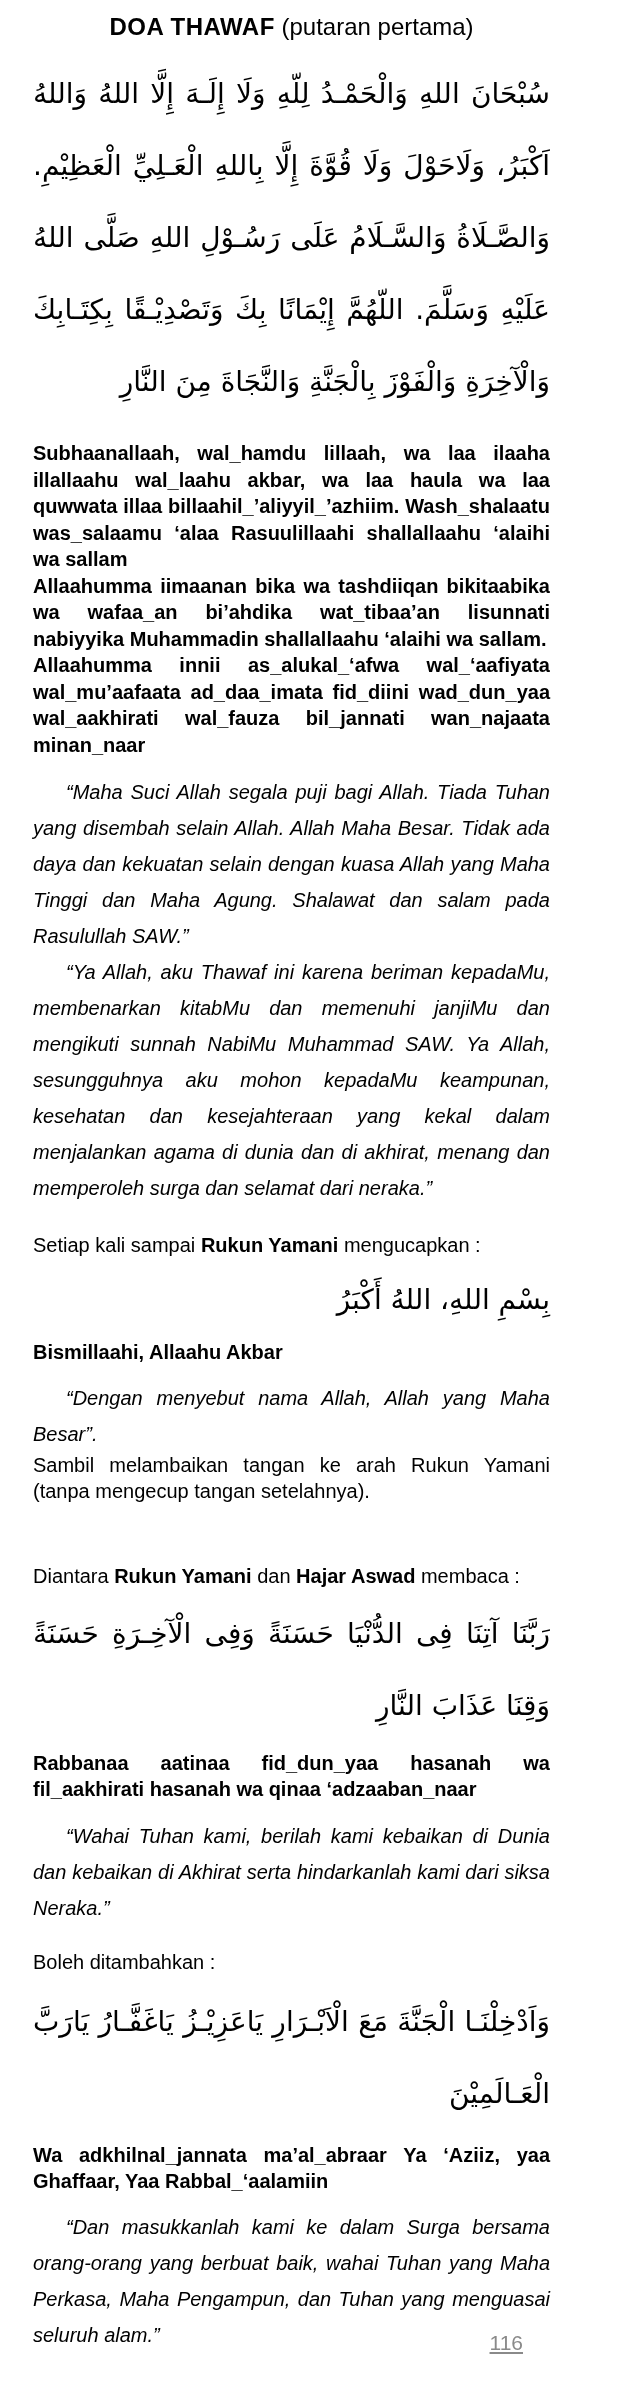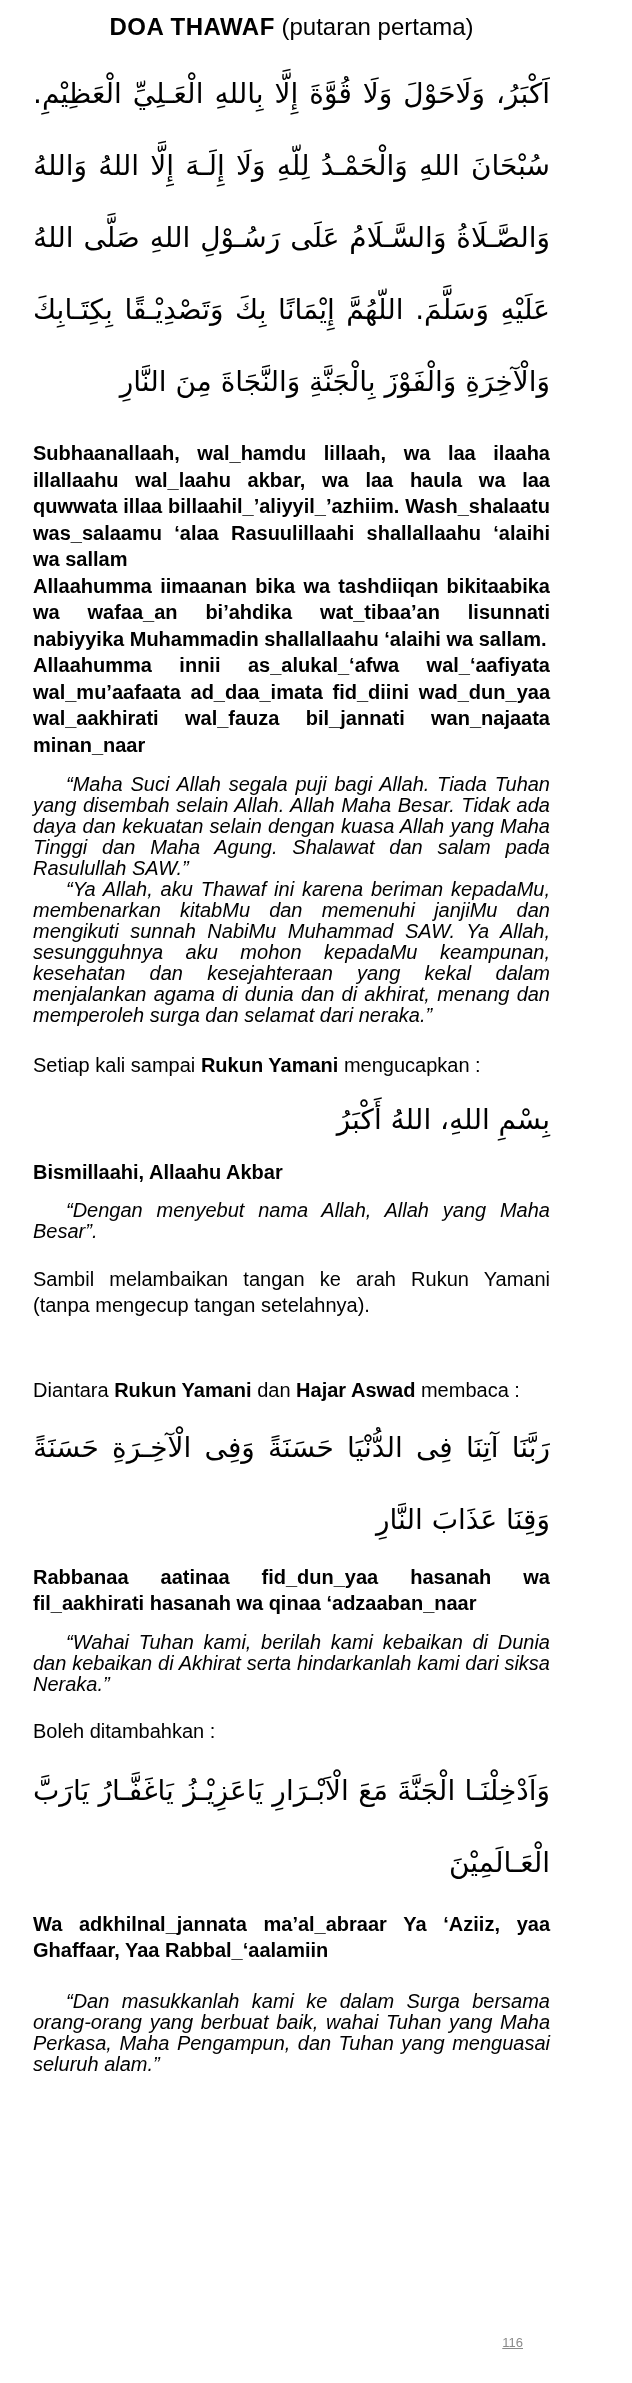--- a/index.html
+++ b/index.html
@@ -26,70 +26,70 @@
   .ar-line.stretch { text-align:justify; text-align-last:justify; }
   .ar-line.right  { text-align:right; }
 
   .s-arabic-main    { margin-top:16px; }
   .s-translit-main  { margin-top:22px; }
   .s-trans-main     { margin-top:16px; }
   .s-lead1          { margin-top:26px; }
   .s-ar-bismillah   { margin-top:12px; font-size:28px; line-height:58px; text-align:right; }
   .s-translit-solo  { margin-top:10px; }
   .s-trans-dengan   { margin-top:14px; }
-  .s-note           { margin-top:24px; }
+  .s-note           { }
   .s-lead2          { margin-top:58px; }
   .s-ar-between     { margin-top:8px; }
   .s-translit-btwn  { margin-top:8px; }
   .s-trans-btwn     { margin-top:15px; }
   .s-lead3          { margin-top:23px; }
   .s-ar-add         { margin-top:10px; }
   .s-translit-add   { margin-top:12px; }
-  .s-trans-add      { margin-top:27px; }
+  .s-trans-add      { margin-top:14px; }
 
   p { margin:0; }
   .translit {
     font-weight:bold;
     font-size:20px; line-height:26.5px;
     text-align:justify;
   }
   .translit.solo { text-align:left; }
   .trans {
     font-style:italic;
-    font-size:20px; line-height:21px;
+    font-size:20px; line-height:36px;
     text-align:justify;
     text-indent:33px;
   }
   .bodytext {
     font-size:20px; line-height:26.5px;
     text-align:justify;
   }
   .lead { font-size:20px; line-height:27px; }
   .lead b { font-weight:bold; }
 
   .pagenum {
     position:absolute;
     top:2334px; right:57px;
-    font-size:13px; line-height:17px;
+    font-size:21px; line-height:17px;
     color:#8a8a8a;
     text-decoration:underline;
   }
 </style>
 </head>
 <body>
 
 <div class="page">
 
   <div class="title">
     <span class="t-bold">DOA THAWAF</span><span> (putaran pertama)</span>
   </div>
 
   <div class="arabic s-arabic-main">
+    <div class="ar-line stretch">سُبْحَانَ اللهِ وَالْحَمْـدُ لِلّهِ وَلَا إِلَـهَ إِلَّا اللهُ وَاللهُ</div>
     <div class="ar-line stretch">اَكْبَرُ، وَلَاحَوْلَ وَلَا قُوَّةَ إِلَّا بِاللهِ الْعَـلِيِّ الْعَظِيْمِ.</div>
-    <div class="ar-line stretch">سُبْحَانَ اللهِ وَالْحَمْـدُ لِلّهِ وَلَا إِلَـهَ إِلَّا اللهُ وَاللهُ</div>
     <div class="ar-line stretch">وَالصَّـلَاةُ وَالسَّـلَامُ عَلَى رَسُـوْلِ اللهِ صَلَّى اللهُ</div>
     <div class="ar-line stretch">عَلَيْهِ وَسَلَّمَ. اللّهُمَّ إِيْمَانًا بِكَ وَتَصْدِيْـقًا بِكِتَـابِكَ</div>
     <div class="ar-line right">وَالْآخِرَةِ وَالْفَوْزَ بِالْجَنَّةِ وَالنَّجَاةَ مِنَ النَّارِ</div>
   </div>
 
   <div class="s-translit-main">
     <p class="translit">Subhaanallaah, wal_hamdu lillaah, wa laa ilaaha illallaahu wal_laahu akbar, wa laa haula wa laa quwwata illaa billaahil_’aliyyil_’azhiim. Wash_shalaatu was_salaamu ‘alaa Rasuulillaahi shallallaahu ‘alaihi wa sallam</p>
     <p class="translit">Allaahumma iimaanan bika wa tashdiiqan bikitaabika wa wafaa_an bi’ahdika wat_tibaa’an lisunnati nabiyyika Muhammadin shallallaahu ‘alaihi wa sallam.</p>
     <p class="translit">Allaahumma innii as_alukal_‘afwa wal_‘aafiyata wal_mu’aafaata ad_daa_imata fid_diini wad_dun_yaa wal_aakhirati wal_fauza bil_jannati wan_najaata minan_naar</p>
   </div>

